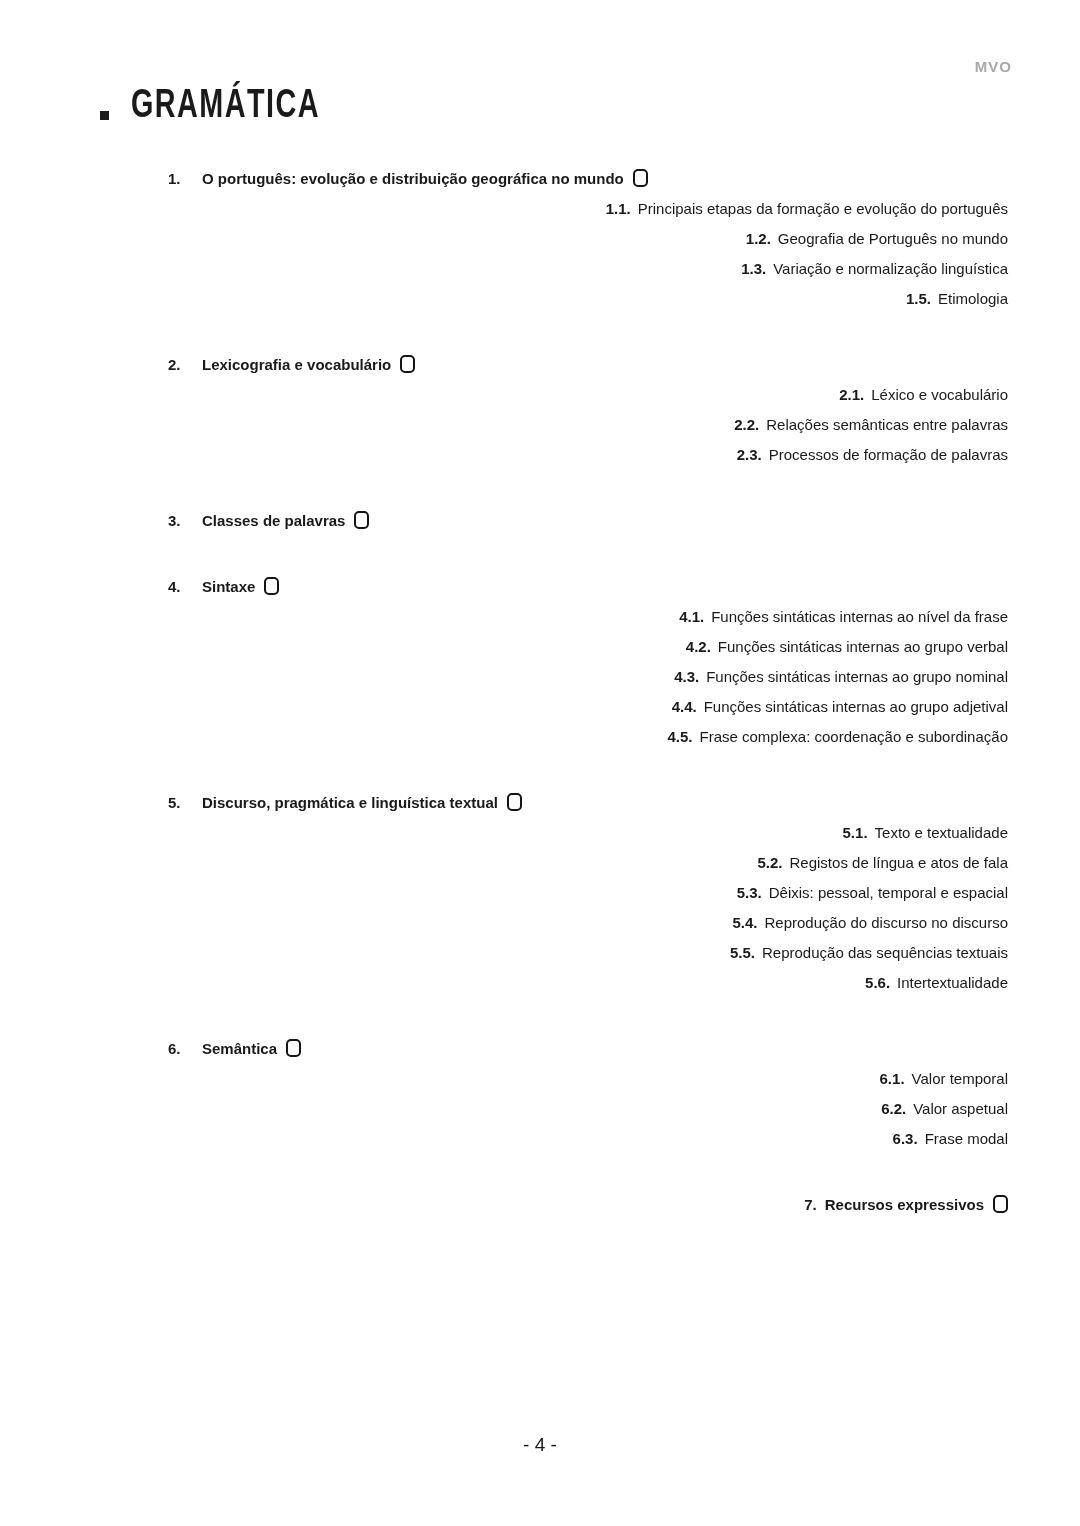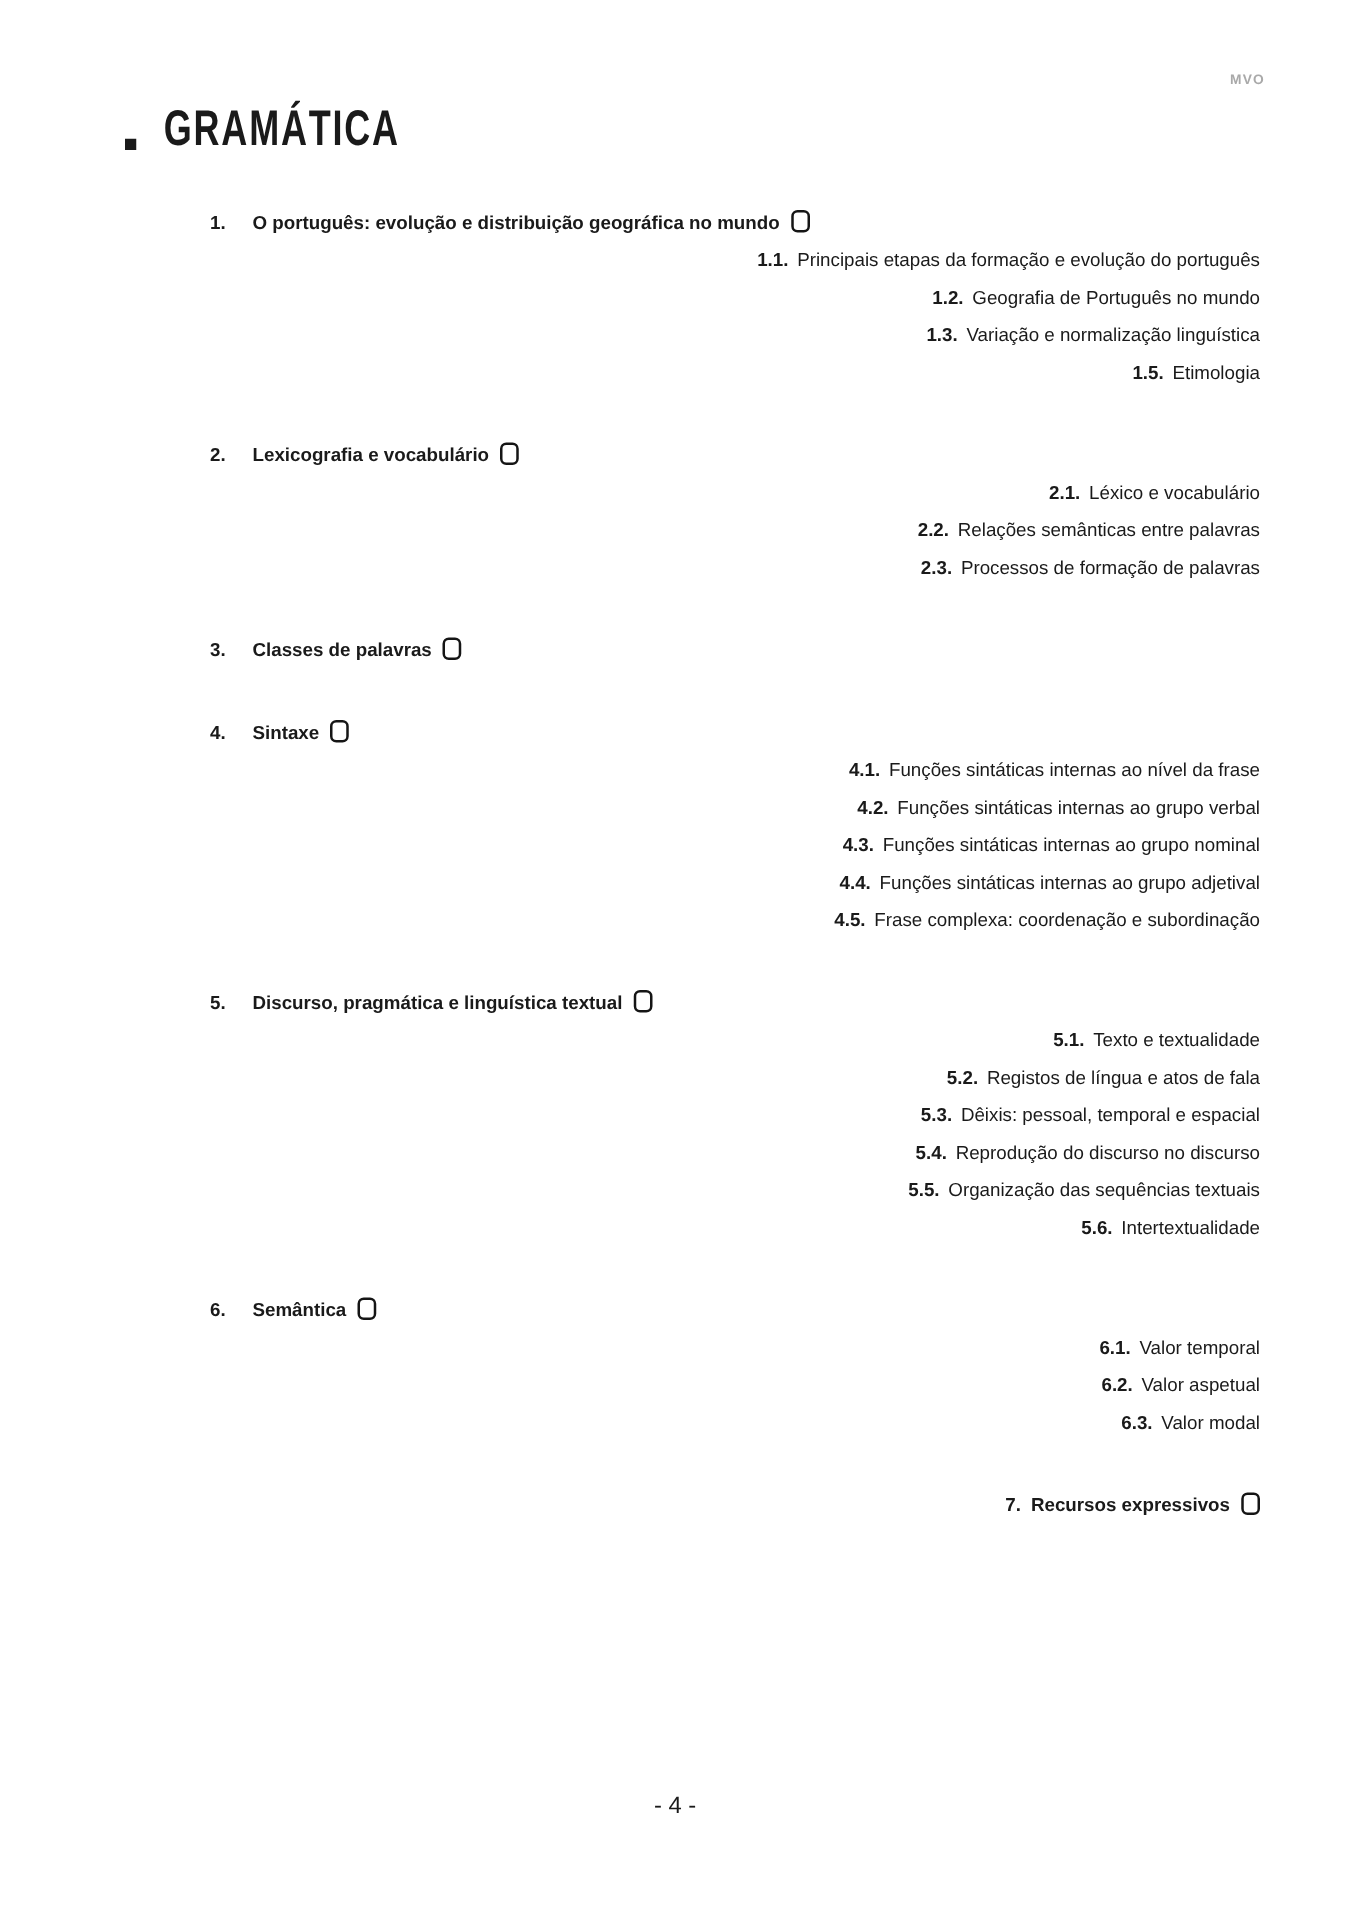--- a/index.html
+++ b/index.html
@@ -18,21 +18,21 @@
     position: relative;
     width: 1080px;
     height: 1526px;
     background: var(--background);
     overflow: hidden;
   }
   .watermark {
     position: absolute;
     top: 58px;
     right: 68px;
-    font-size: 11px;
+    font-size: 15px;
     font-weight: 700;
     letter-spacing: 1px;
     color: var(--watermark);
   }
   .header {
     position: absolute;
     top: 86px;
     left: 100px;
     display: flex;
     align-items: flex-end;
@@ -138,28 +138,28 @@
         <div class="sub-line"><span class="subsection-number">4.3.</span><span class="subsection-text">Funções sintáticas internas ao grupo nominal</span></div>
         <div class="sub-line"><span class="subsection-number">4.4.</span><span class="subsection-text">Funções sintáticas internas ao grupo adjetival</span></div>
         <div class="sub-line"><span class="subsection-number">4.5.</span><span class="subsection-text">Frase complexa: coordenação e subordinação</span></div>
       </div>
       <div class="topic-section">
         <div class="heading-line"><span class="section-number">5.</span><span class="section-title">Discurso, pragmática e linguística textual</span><span class="checkbox"></span></div>
         <div class="sub-line"><span class="subsection-number">5.1.</span><span class="subsection-text">Texto e textualidade</span></div>
         <div class="sub-line"><span class="subsection-number">5.2.</span><span class="subsection-text">Registos de língua e atos de fala</span></div>
         <div class="sub-line"><span class="subsection-number">5.3.</span><span class="subsection-text">Dêixis: pessoal, temporal e espacial</span></div>
         <div class="sub-line"><span class="subsection-number">5.4.</span><span class="subsection-text">Reprodução do discurso no discurso</span></div>
-        <div class="sub-line"><span class="subsection-number">5.5.</span><span class="subsection-text">Organização das sequências textuais</span></div>
+        <div class="sub-line"><span class="subsection-number">5.5.</span><span class="subsection-text">Reprodução das sequências textuais</span></div>
         <div class="sub-line"><span class="subsection-number">5.6.</span><span class="subsection-text">Intertextualidade</span></div>
       </div>
       <div class="topic-section">
         <div class="heading-line"><span class="section-number">6.</span><span class="section-title">Semântica</span><span class="checkbox"></span></div>
         <div class="sub-line"><span class="subsection-number">6.1.</span><span class="subsection-text">Valor temporal</span></div>
         <div class="sub-line"><span class="subsection-number">6.2.</span><span class="subsection-text">Valor aspetual</span></div>
-        <div class="sub-line"><span class="subsection-number">6.3.</span><span class="subsection-text">Valor modal</span></div>
+        <div class="sub-line"><span class="subsection-number">6.3.</span><span class="subsection-text">Frase modal</span></div>
       </div>
       <div class="topic-section">
         <div class="heading-line inline"><span class="section-number">7.</span><span class="section-title">Recursos expressivos</span><span class="checkbox"></span></div>
       </div>
     </div>
 
   <div class="footer">- 4 -</div>
 </div>
 
 </body></html>

